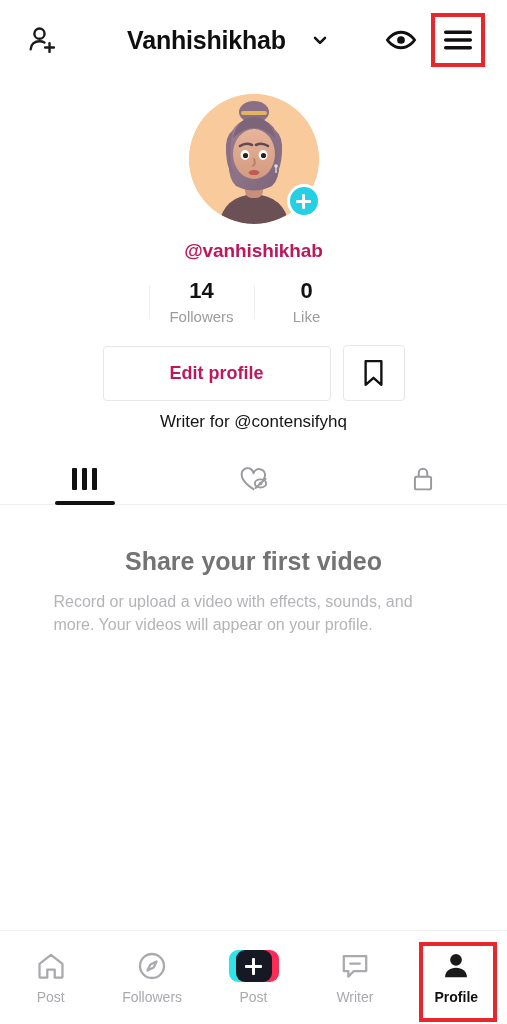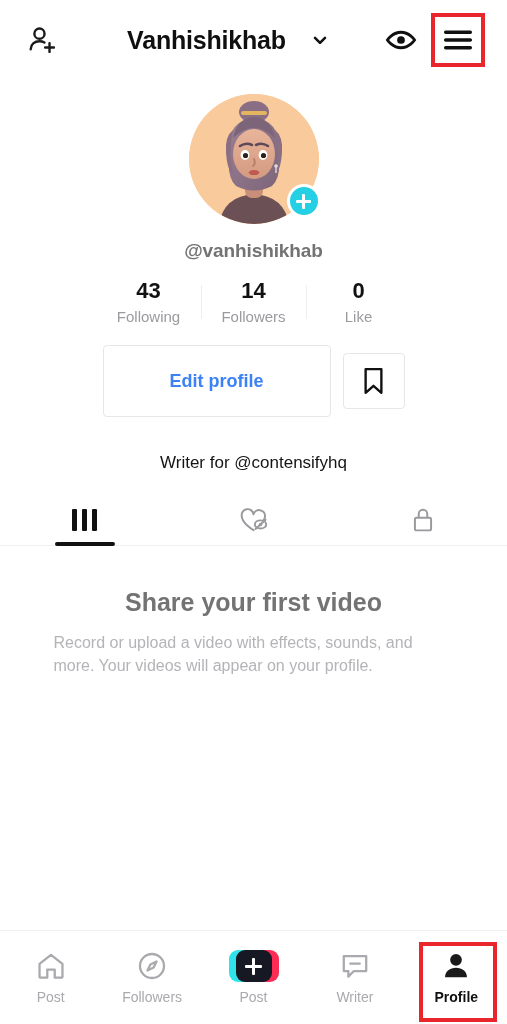--- a/index.html
+++ b/index.html
@@ -56,44 +56,44 @@
     display:flex; align-items:center; justify-content:center;
   }
   .plus-badge::before, .plus-badge::after {
     content:""; position:absolute; background:#ffffff; border-radius:1px;
   }
   .plus-badge::before { width:15px; height:3px; }
   .plus-badge::after  { width:3px; height:15px; }
 
   .handle {
     margin-top:16px;
-    font-size:19px; font-weight:600; color:#737373; letter-spacing:-0.1px;
+    font-size:19px; font-weight:600; color:#be185d; letter-spacing:-0.1px;
   }
 
   .stats { margin-top:16px; display:flex; align-items:center; }
   .stat { width:104px; display:flex; flex-direction:column; align-items:center; }
   .stat-num { font-size:22px; font-weight:700; color:#111; line-height:1.15; }
   .stat-lbl { margin-top:5px; font-size:15px; color:#9b9b9f; }
   .stat-div { width:1px; height:34px; background:#eceef0; }
 
   .actions { margin-top:20px; display:flex; align-items:center; gap:12px; }
   .edit-btn {
-    width:228px; height:72px;
+    width:228px; height:55px;
     border:1px solid #e6e7e9; border-radius:4px; background:#fff;
-    font-size:18px; font-weight:700; color:#3b82f6;
+    font-size:18px; font-weight:700; color:#be185d;
     display:flex; align-items:center; justify-content:center;
     cursor:pointer;
   }
   .sq-btn {
     width:62px; height:56px;
     border:1px solid #e6e7e9; border-radius:4px; background:#fff;
     display:flex; align-items:center; justify-content:center;
     cursor:pointer;
   }
-  .bio { margin-top:36px; font-size:17px; color:#151515; }
+  .bio { margin-top:11px; font-size:17px; color:#151515; }
 
   
   .tabs {
     margin-top:22px;
     display:flex; width:100%;
     border-bottom:1px solid #f0f0f2;
   }
   .tab {
     flex:1; height:50px;
     display:flex; align-items:center; justify-content:center;
@@ -259,24 +259,20 @@
             <path d="M87 72 l0 7" stroke="#dcdcdc" stroke-width="1.4"></path>
           </g>
         </svg>
       </div>
       <div class="plus-badge"></div>
     </div>
 
     <div class="handle">@vanhishikhab</div>
 
     <div class="stats">
-      <div class="stat">
-        <span class="stat-num">43</span>
-        <span class="stat-lbl">Following</span>
-      </div>
       <div class="stat-div"></div>
       <div class="stat">
         <span class="stat-num">14</span>
         <span class="stat-lbl">Followers</span>
       </div>
       <div class="stat-div"></div>
       <div class="stat">
         <span class="stat-num">0</span>
         <span class="stat-lbl">Like</span>
       </div>

